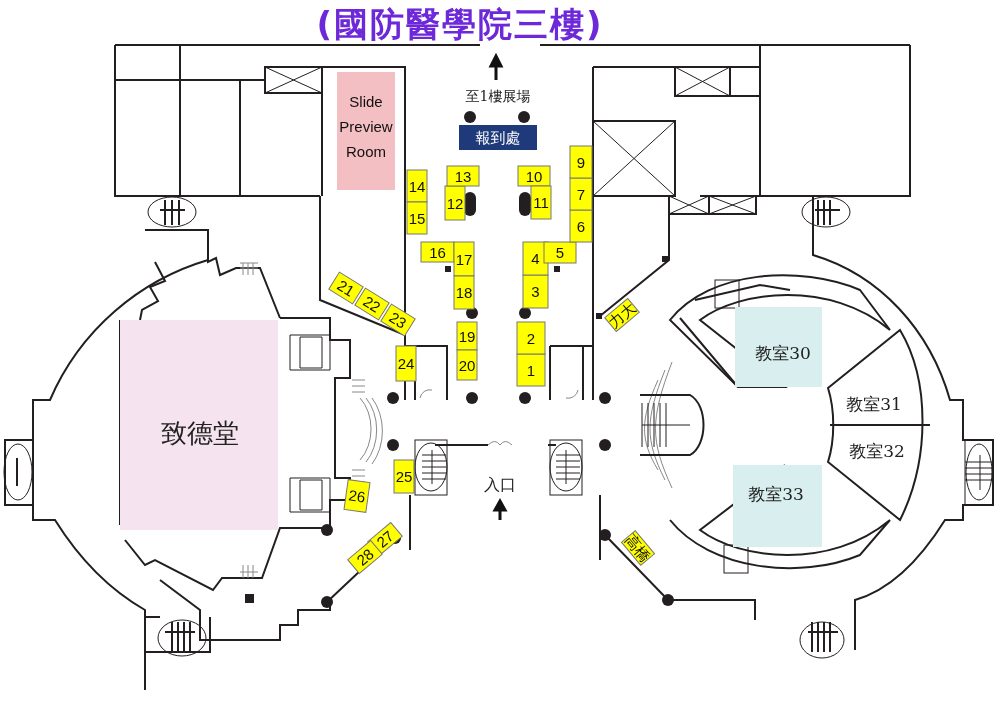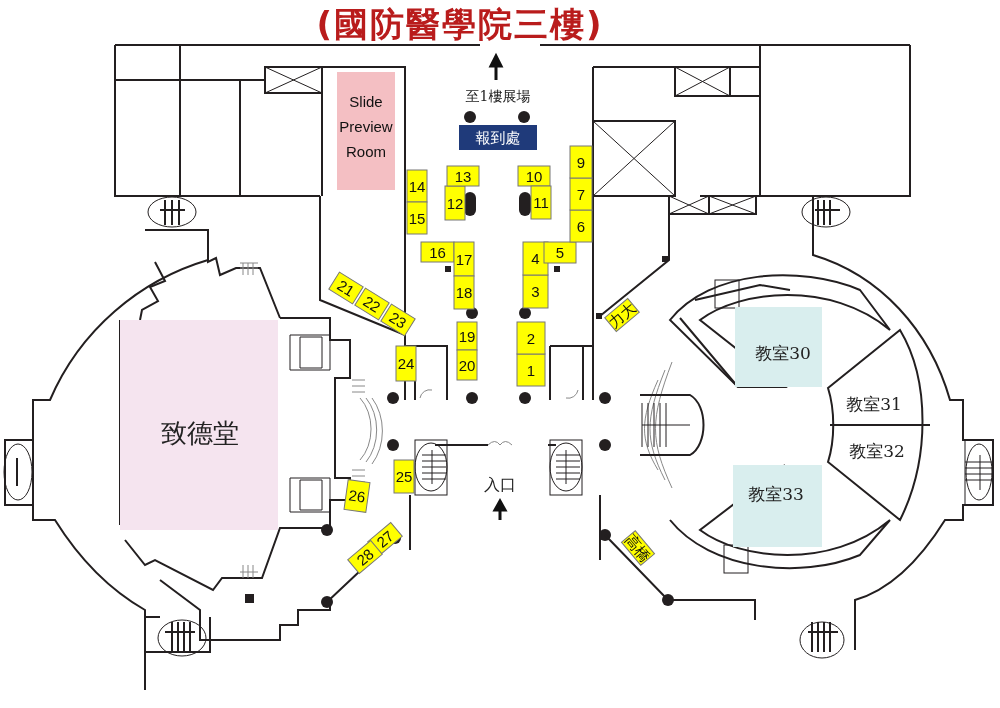--- a/index.html
+++ b/index.html
@@ -1,21 +1,21 @@
 <!DOCTYPE html>
 <html><head>
 <meta charset="utf-8">
 <style>
   html, body { margin:0; padding:0; background:#ffffff; }
   body { width:1000px; height:708px; position:relative; overflow:hidden;
          font-family: "DejaVu Sans", sans-serif; }
   #map { position:absolute; left:0; top:0; width:1000px; height:708px; }
   .title { position:absolute; left:0; top:0; width:920px; text-align:center;
            font-family:"DejaVu Sans", sans-serif; font-size:34px; font-weight:bold;
-           color:#b91c1c; line-height:48px; letter-spacing:2px; }
+           color:#6d28d9; line-height:48px; letter-spacing:2px; }
   .wall { fill:none; stroke:#231f20; stroke-width:2; }
   .thin { fill:none; stroke:#231f20; stroke-width:1; }
   .grey { fill:none; stroke:#888; stroke-width:1; }
   .booth { fill:#ffff00; stroke:#777; stroke-width:1; }
   .booth-text { font-family:"Liberation Sans", sans-serif; font-size:15px; fill:#111;
                 text-anchor:middle; dominant-baseline:central; }
   .room-label { font-family:"DejaVu Serif", serif; fill:#222; text-anchor:middle;
                 dominant-baseline:central; }
   .pillar { fill:#231f20; }
 </style>

